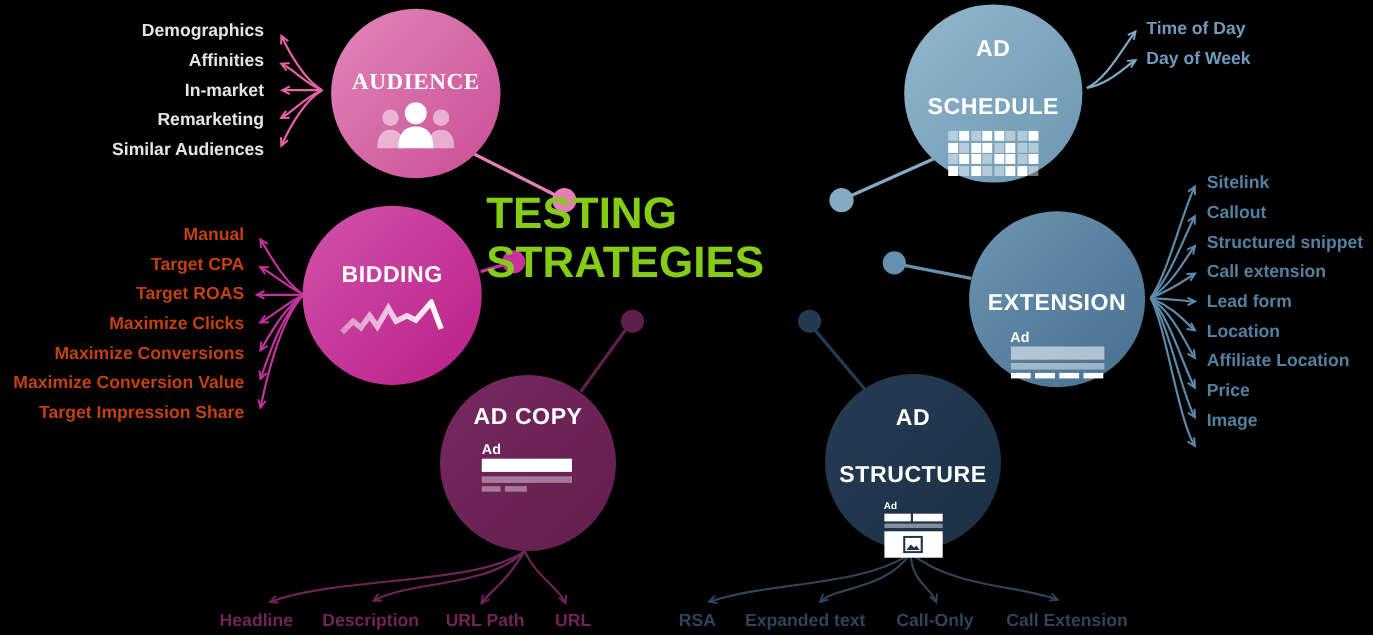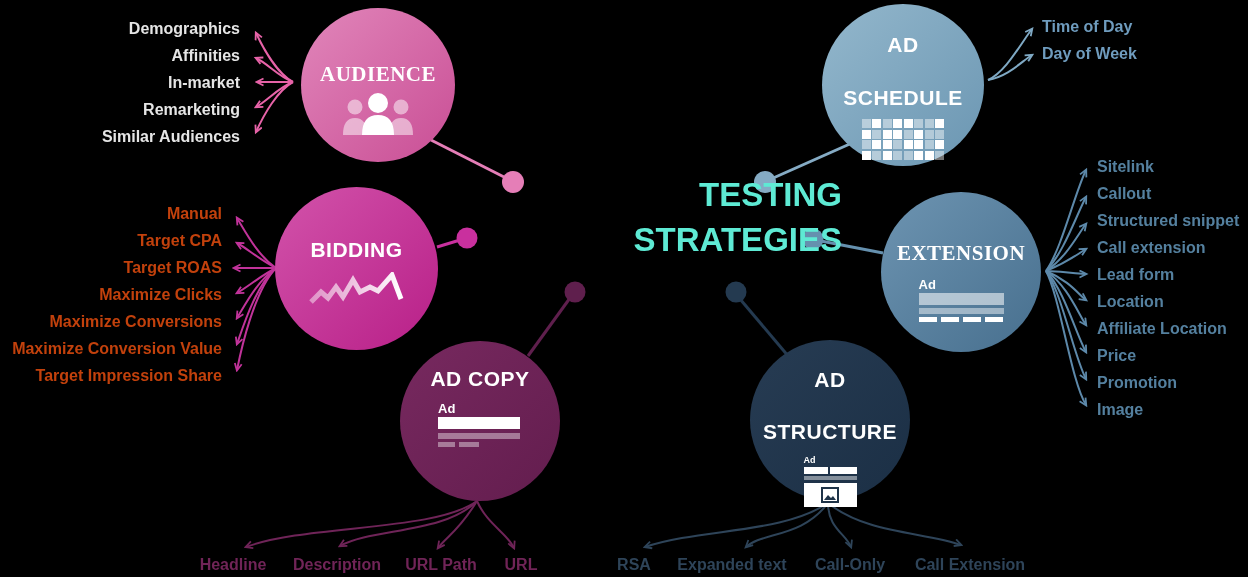--- a/index.html
+++ b/index.html
@@ -13,29 +13,29 @@
      background:linear-gradient(135deg,#e186ba,#c94e95);padding-top:0;}
   .c-audience .clabel{margin-top:54px;font-family:Liberation Serif, serif;}
   .c-schedule{left:822px;top:4px;width:162px;height:162px;
      background:linear-gradient(135deg,#93b7cc,#6b96b2);}
   .c-schedule .clabel{margin-top:28px;}
   .c-bidding{left:275px;top:187px;width:163px;height:163px;
      background:linear-gradient(135deg,#d253aa,#b81f88);}
   .c-bidding .clabel{margin-top:50px;}
   .c-extension{left:881px;top:192px;width:160px;height:160px;
      background:linear-gradient(135deg,#6d94b1,#476f8e);}
-  .c-extension .clabel{margin-top:49px;font-family:Liberation Serif, serif;}
+  .c-extension .clabel{margin-top:71px;}
   .c-adcopy{left:400px;top:341px;width:160px;height:160px;
      background:linear-gradient(135deg,#77295f,#631d4e);}
   .c-adcopy .clabel{margin-top:25px;}
   .c-adstructure{left:750px;top:340px;width:160px;height:160px;
      background:linear-gradient(135deg,#273c53,#1b2f45);}
   .c-adstructure .clabel{margin-top:27px;}
-  .title{position:absolute;left:442px;top:172px;width:400px;z-index:2;text-align:right;
-     color:#5eead4;font-size:33px;line-height:45px;letter-spacing:0px;}
+  .title{position:absolute;left:442px;top:172px;width:400px;z-index:2;text-align:left;
+     color:#84cc16;font-size:40px;line-height:45px;letter-spacing:0px;}
   .stack{position:absolute;z-index:2;font-size:16px;line-height:27px;}
   .stack div{white-space:nowrap;}
   .st-audience{left:0;top:15px;width:240px;text-align:right;color:#e5e5e5;}
   .st-bidding{left:0;top:200px;width:222px;text-align:right;color:#c2410c;}
   .st-schedule{left:1042px;top:13px;text-align:left;color:#6f9cbe;}
   .st-extension{left:1097px;top:153px;text-align:left;color:#54809f;}
   .blabel{position:absolute;top:556px;transform:translateX(-50%);z-index:2;font-size:16px;white-space:nowrap;}
   .bl-plum{color:#702457;text-align:center;}
   .bl-navy{color:#2e4459;}
   .p-headline{left:233px;} .p-description{left:337px;} .p-urlpath{left:441px;} .p-url{left:521px;}
@@ -304,21 +304,20 @@
 
   <div class="stack st-extension">
     <div>Sitelink</div>
     <div>Callout</div>
     <div>Structured snippet</div>
     <div>Call extension</div>
     <div>Lead form</div>
     <div>Location</div>
     <div>Affiliate Location</div>
     <div>Price</div>
-    <div>Promotion</div>
     <div>Image</div>
   </div>
 
   <span class="blabel bl-plum p-headline">Headline</span>
   <span class="blabel bl-plum p-description">Description</span>
   <span class="blabel bl-plum p-urlpath">URL Path</span>
   <span class="blabel bl-plum p-url">URL</span>
 
   <span class="blabel bl-navy p-rsa">RSA</span>
   <span class="blabel bl-navy p-expanded">Expanded text</span>

